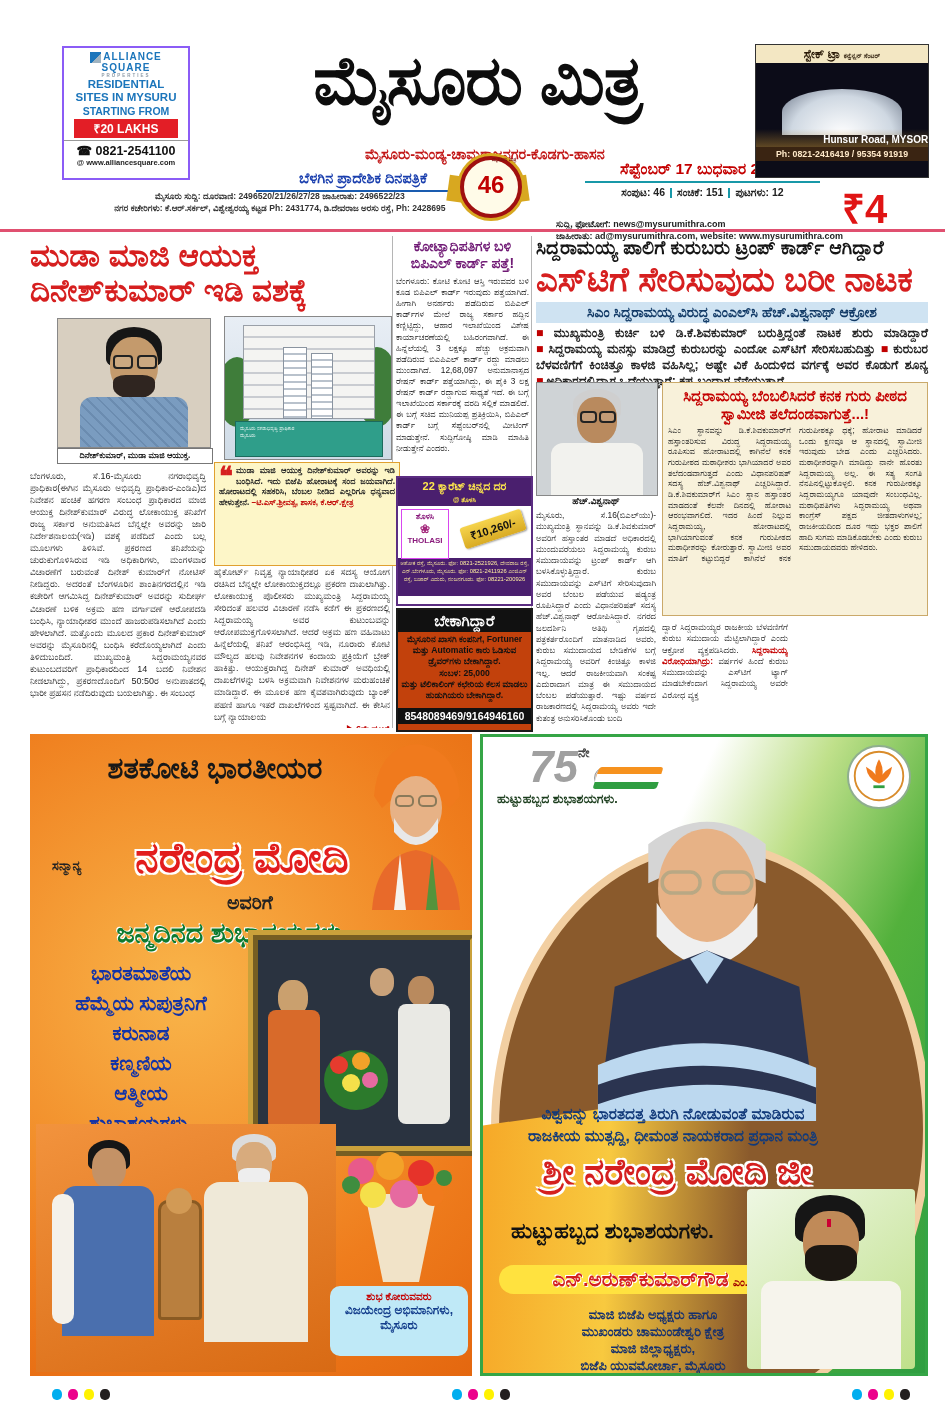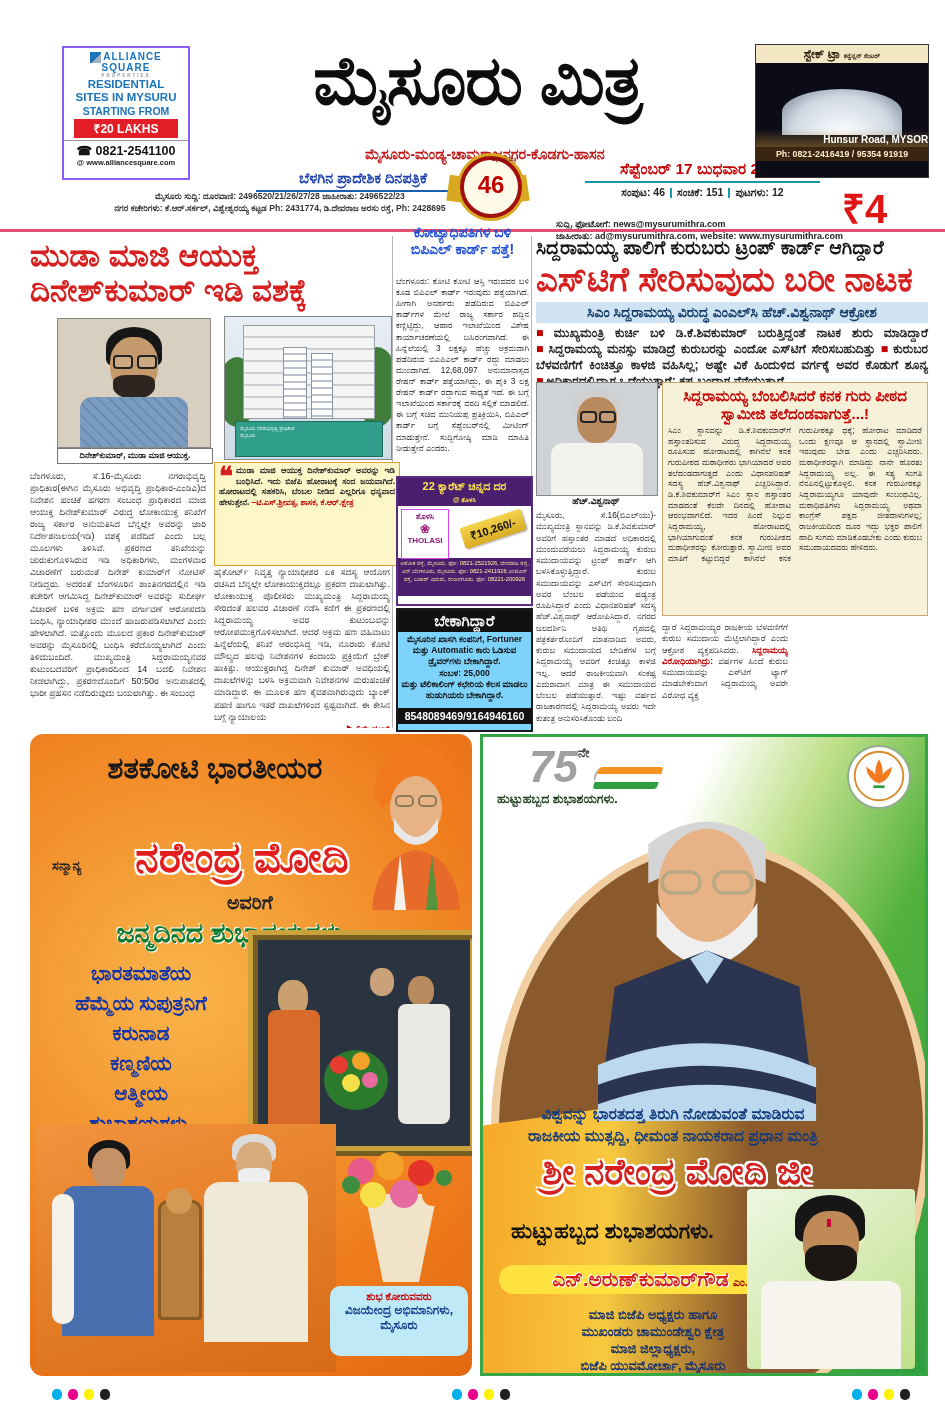--- a/index.html
+++ b/index.html
@@ -48,53 +48,53 @@
   .photo{border:1px solid #888;overflow:hidden;}
   .ph-dinesh{left:57px;top:318px;width:152px;height:128px;background:#d8cfc0;}
   .ph-cap1{left:57px;top:448px;width:152px;border:1px solid #777;font-size:8.2px;padding:2px 1px;}
   .ph-muda{left:224px;top:316px;width:166px;height:142px;background:#dfe7ee;}
   .muda-col1{left:30px;top:470px;width:176px;height:258px;}
   .quotebox{left:214px;top:462px;width:176px;height:96px;background:#fdf6c8;border:1px solid #e0a030;padding:3px 4px;font-size:8.2px;line-height:1.3;text-align:justify;color:#222;font-weight:bold;overflow:hidden;}
   .qmark{float:left;font-size:26px;color:#d61f1f;line-height:0.8;margin-right:3px;font-weight:bold;}
   .qattr{color:#c00000;}
   .muda-col2{left:214px;top:566px;width:176px;height:162px;}
   .cont{color:#c00000;font-weight:bold;text-align:right;font-size:9px;}
-  .bpl-head{left:396px;top:224px;width:133px;text-align:center;font-size:14px;font-weight:bold;color:#1d4ed8;line-height:1.2;}
+  .bpl-head{left:396px;top:238px;width:133px;text-align:center;font-size:14px;font-weight:bold;color:#701a75;line-height:1.2;}
   .bpl-body{left:396px;top:276px;width:133px;height:196px;font-size:8.3px;}
 
   .goldad{left:396px;top:476px;width:133px;height:126px;border:2px solid #5b2d82;background:#fff;}
   .gold-top{background:#4a1f6e;color:#ffe84d;text-align:center;font-weight:bold;font-size:11px;padding:2px 0;line-height:1.1;}
   .gold-top small{font-size:6.5px;}
   .gold-mid{position:relative;height:52px;}
   .gold-logo{position:absolute;left:3px;top:3px;width:46px;height:46px;border:1px solid #d946ef;text-align:center;color:#8a1a7c;font-weight:bold;font-size:8px;line-height:1.2;padding-top:2px;}
   .gold-logo .bird{font-size:12px;color:#a4287c;}
   .gold-tag{position:absolute;right:6px;top:12px;width:64px;height:22px;background:linear-gradient(#f5d34c,#d9ab24);transform:rotate(-18deg);text-align:center;font-weight:bold;font-size:11px;color:#111;line-height:22px;border-radius:3px;box-shadow:1px 1px 2px #0006;}
   .gold-bot{background:#4a1f6e;color:#ffeea0;text-align:center;font-size:5.8px;line-height:1.35;padding:2px 1px;height:34px;overflow:hidden;}
-  .wanted{left:396px;top:608px;width:133px;height:120px;border:2px solid #1a1a1a;background:#7dd3fc;text-align:center;}
+  .wanted{left:396px;top:608px;width:133px;height:120px;border:2px solid #1a1a1a;background:#c2410c;text-align:center;}
   .want-title{background:#111;color:#fff;font-weight:bold;font-size:15px;padding:2px 0;}
   .want-body{font-size:8.6px;font-weight:bold;color:#111;line-height:1.3;padding:2px 3px;height:72px;overflow:hidden;}
   .want-ph{background:#111;color:#fff;font-weight:bold;font-size:10.5px;padding:2px 0;}
 
   .st-kicker{left:536px;top:237px;width:392px;font-size:19px;font-weight:bold;color:#151515;}
   .st-head{left:536px;top:260px;width:392px;font-size:34px;font-weight:bold;color:#d61f1f;}
   .st-sub{left:536px;top:302px;width:392px;background:#cfe3f2;color:#123a66;font-weight:bold;font-size:14px;text-align:center;padding:2px 0;}
   .st-bullets{left:536px;top:326px;width:392px;font-size:12.3px;font-weight:bold;color:#222;line-height:1.3;text-align:justify;}
   .bmark{color:#c00000;margin-right:3px;}
   .ph-vish{left:536px;top:382px;width:120px;height:112px;background:#cfd3d6;}
   .vish-cap{left:536px;top:496px;width:120px;font-size:9px;}
   .st-col1{left:536px;top:510px;width:120px;height:218px;font-size:8.4px;}
   .stbox{left:662px;top:382px;width:266px;height:234px;background:#f8f1da;border:1px solid #caa96a;padding:4px 5px;box-sizing:border-box;}
   .stbox-head{color:#c40000;font-weight:bold;font-size:15px;text-align:center;line-height:1.2;margin-bottom:3px;}
   .stbox-body{column-count:2;column-gap:8px;font-size:8.2px;line-height:1.3;text-align:justify;height:178px;overflow:hidden;color:#222;}
   .st-col2{left:662px;top:622px;width:126px;height:106px;font-size:8.4px;}
   .st-col3{left:795px;top:622px;width:133px;height:106px;font-size:8.4px;}
   .redlead{color:#c40000;font-weight:bold;}
 
   
-  .adL{left:30px;top:734px;width:442px;height:642px;background:radial-gradient(circle at 35% 40%,#f9b54a,#ef7d1d 65%,#e4670f);overflow:hidden;border-radius:13px;}
+  .adL{left:30px;top:734px;width:442px;height:642px;background:radial-gradient(circle at 35% 40%,#f9b54a,#ef7d1d 65%,#e4670f);overflow:hidden;}
   .adL-t1{position:absolute;left:20px;top:18px;width:330px;text-align:center;font-size:29px;font-weight:bold;color:#181818;}
   .adL-t2{position:absolute;left:20px;top:62px;width:330px;text-align:center;font-size:29px;font-weight:bold;color:#181818;}
   .adL-pre{position:absolute;left:22px;top:124px;font-size:13px;font-weight:bold;color:#222;}
   .adL-name{position:absolute;left:62px;top:100px;width:300px;text-align:center;font-size:42px;font-weight:bold;color:#e21d1d;text-shadow:-2px -2px 0 #fff,2px -2px 0 #fff,-2px 2px 0 #fff,2px 2px 0 #fff;}
   .adL-t3{position:absolute;left:140px;top:158px;width:160px;text-align:center;font-size:19px;font-weight:bold;color:#222;}
   .adL-t4{position:absolute;left:10px;top:184px;width:380px;text-align:center;font-size:27px;font-weight:bold;color:#0d7a2f;text-shadow:-1px -1px 0 #fff,1px 1px 0 #fff;}
   .adL-side{position:absolute;left:6px;top:224px;width:210px;text-align:center;font-size:20px;font-weight:bold;color:#1333a8;line-height:1.5;}
   .frame{position:absolute;left:218px;top:196px;width:212px;height:206px;border:10px ridge #caa13b;background:#2a3340;}
   .adL-photo{position:absolute;left:6px;top:390px;width:300px;height:248px;background:linear-gradient(160deg,#f2933d,#d86a14);overflow:hidden;}
   .bouquet{position:absolute;left:308px;top:416px;width:125px;height:136px;}

